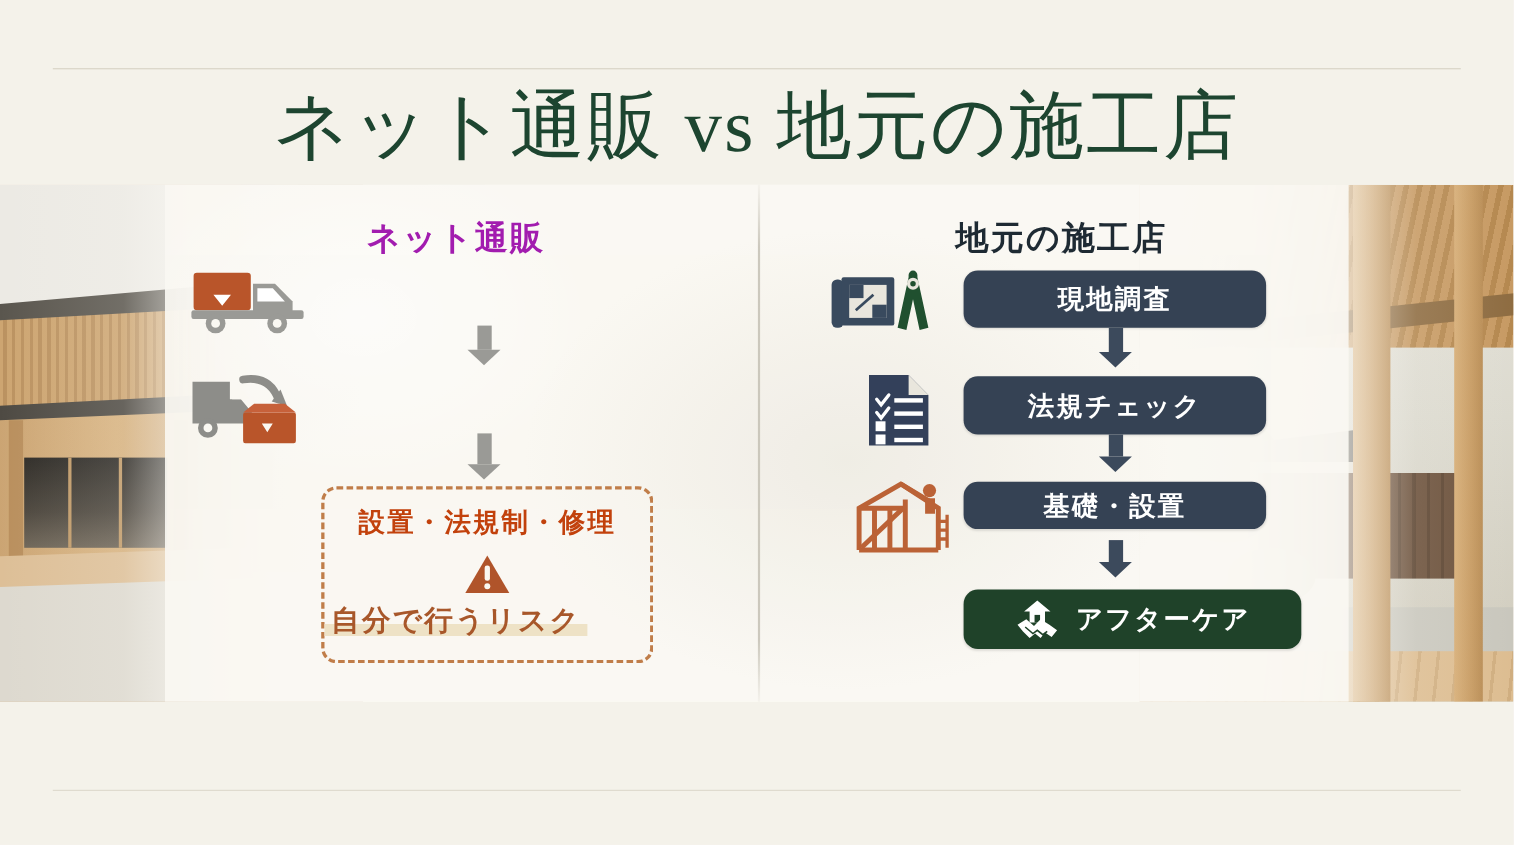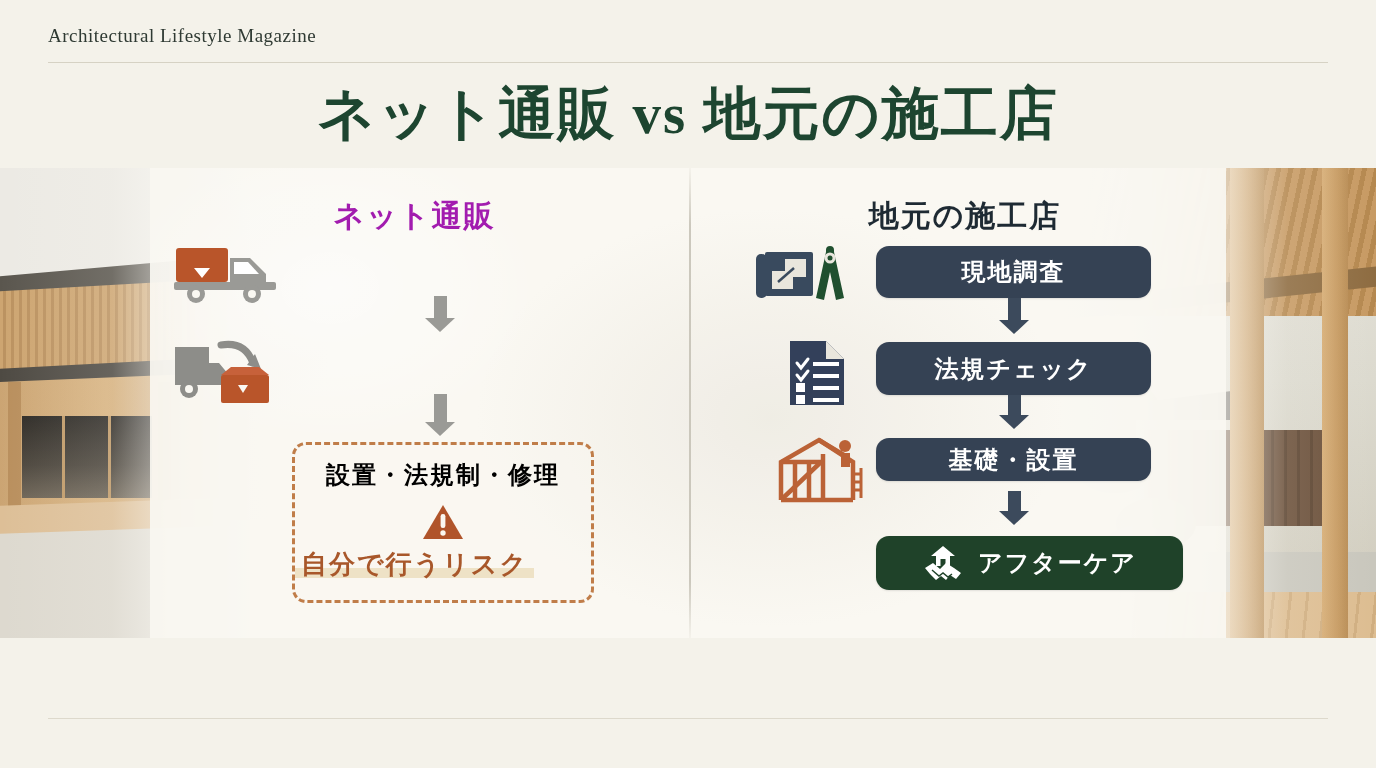--- a/index.html
+++ b/index.html
@@ -19,22 +19,22 @@
     font-size:19px;letter-spacing:.5px;color:#2f3a33;
   }
   .kicker-rule{
     position:absolute;left:48px;top:62px;width:1280px;height:1px;
     background:#d6d2c4;
   }
   .main-title{
     position:absolute;left:0;top:76px;width:1376px;
     text-align:center;
     font-family:"Liberation Serif","DejaVu Serif",serif;
-    font-weight:700;
-    font-size:57px;line-height:76px;
+    font-weight:400;
+    font-size:68px;line-height:76px;
     color:#1d4530;
     letter-spacing:2px;
   }
 
   
   .band{
     position:absolute;left:0;top:168px;width:1376px;height:470px;
     overflow:hidden;
     background:#fbfaf6;
   }
@@ -151,21 +151,21 @@
   .icon-slot{position:absolute;display:flex;align-items:center;justify-content:center;}
 
   
   .risk-box{
     position:absolute;left:152px;top:274px;width:296px;height:155px;
     border:3px dashed #c07d49;border-radius:14px;
     background:rgba(250,247,240,.35);
   }
   .risk-line1{
     position:absolute;left:0;top:14px;width:100%;text-align:center;
-    font-size:24px;font-weight:700;color:#000000;letter-spacing:2px;
+    font-size:24px;font-weight:700;color:#c2410c;letter-spacing:2px;
   }
   .risk-warn{position:absolute;left:0;top:58px;width:100%;display:flex;justify-content:center;}
   .risk-line2{
     position:absolute;left:0;top:102px;width:100%;
     font-size:26px;font-weight:700;color:#a8572a;letter-spacing:2px;
   }
   .risk-line2 span{background:linear-gradient(180deg,rgba(0,0,0,0) 62%, #eee2c6 62%, #eee2c6 96%, rgba(0,0,0,0) 96%);padding:0 6px;}
 
   .anshin{
     position:absolute;left:0;top:434px;width:100%;text-align:center;
@@ -180,21 +180,20 @@
   }
   .footer-rule{
     position:absolute;left:48px;top:718px;width:1280px;height:1px;background:#ddd9cc;
   }
 </style>
 </head>
 <body>
 
 <div class="slide">
 
-  <div class="kicker">Architectural Lifestyle Magazine</div>
   <div class="kicker-rule"></div>
   <div class="main-title">ネット通販 vs 地元の施工店</div>
 
   <div class="band">
 
     <div class="photo-left">
       <div class="pl-sky"></div>
       <div class="pl-gravel"></div>
       <div class="pl-roof"></div>
       <div class="pl-upper"></div>

